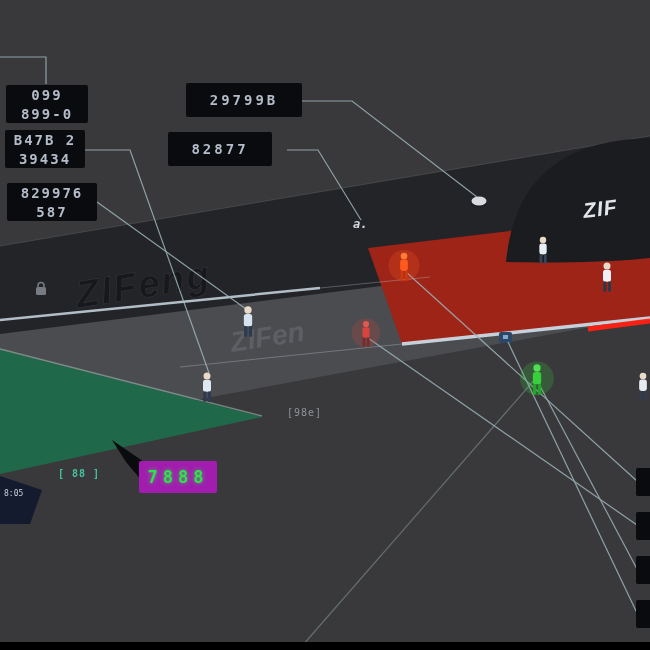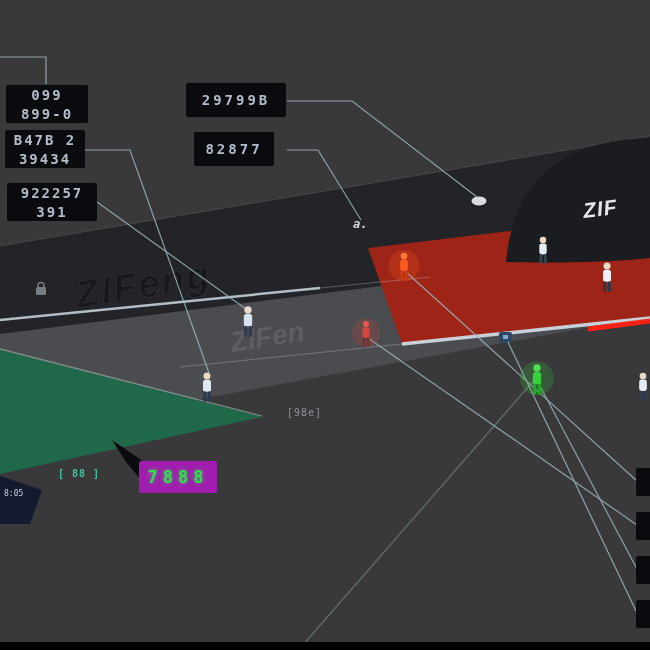--- a/index.html
+++ b/index.html
@@ -158,28 +158,28 @@
 
   <div class="callout" style="left:6px;top:85px;width:82px;height:38px;">
     <div class="ln">099</div>
     <div class="ln">899-0</div>
   </div>
   <div class="callout" style="left:5px;top:130px;width:80px;height:38px;justify-content:center;">
     <div class="ln">B47B 2</div>
     <div class="ln">39434</div>
   </div>
   <div class="callout" style="left:7px;top:183px;width:90px;height:38px;">
-    <div class="ln">922257</div>
-    <div class="ln">391</div>
+    <div class="ln">829976</div>
+    <div class="ln">587</div>
   </div>
 
-  <div class="callout single" style="left:186px;top:83px;width:100px;height:34px;">
+  <div class="callout single" style="left:186px;top:83px;width:116px;height:34px;">
     <div class="ln">29799B</div>
   </div>
-  <div class="callout single" style="left:194px;top:132px;width:80px;height:34px;">
+  <div class="callout single" style="left:168px;top:132px;width:104px;height:34px;">
     <div class="ln">82877</div>
   </div>
 
   <div class="right-box" style="top:468px;"></div>
   <div class="right-box" style="top:512px;"></div>
   <div class="right-box" style="top:556px;"></div>
   <div class="right-box" style="top:600px;"></div>
 
   <div class="scoreboard">
     <span class="digits">7888</span>

